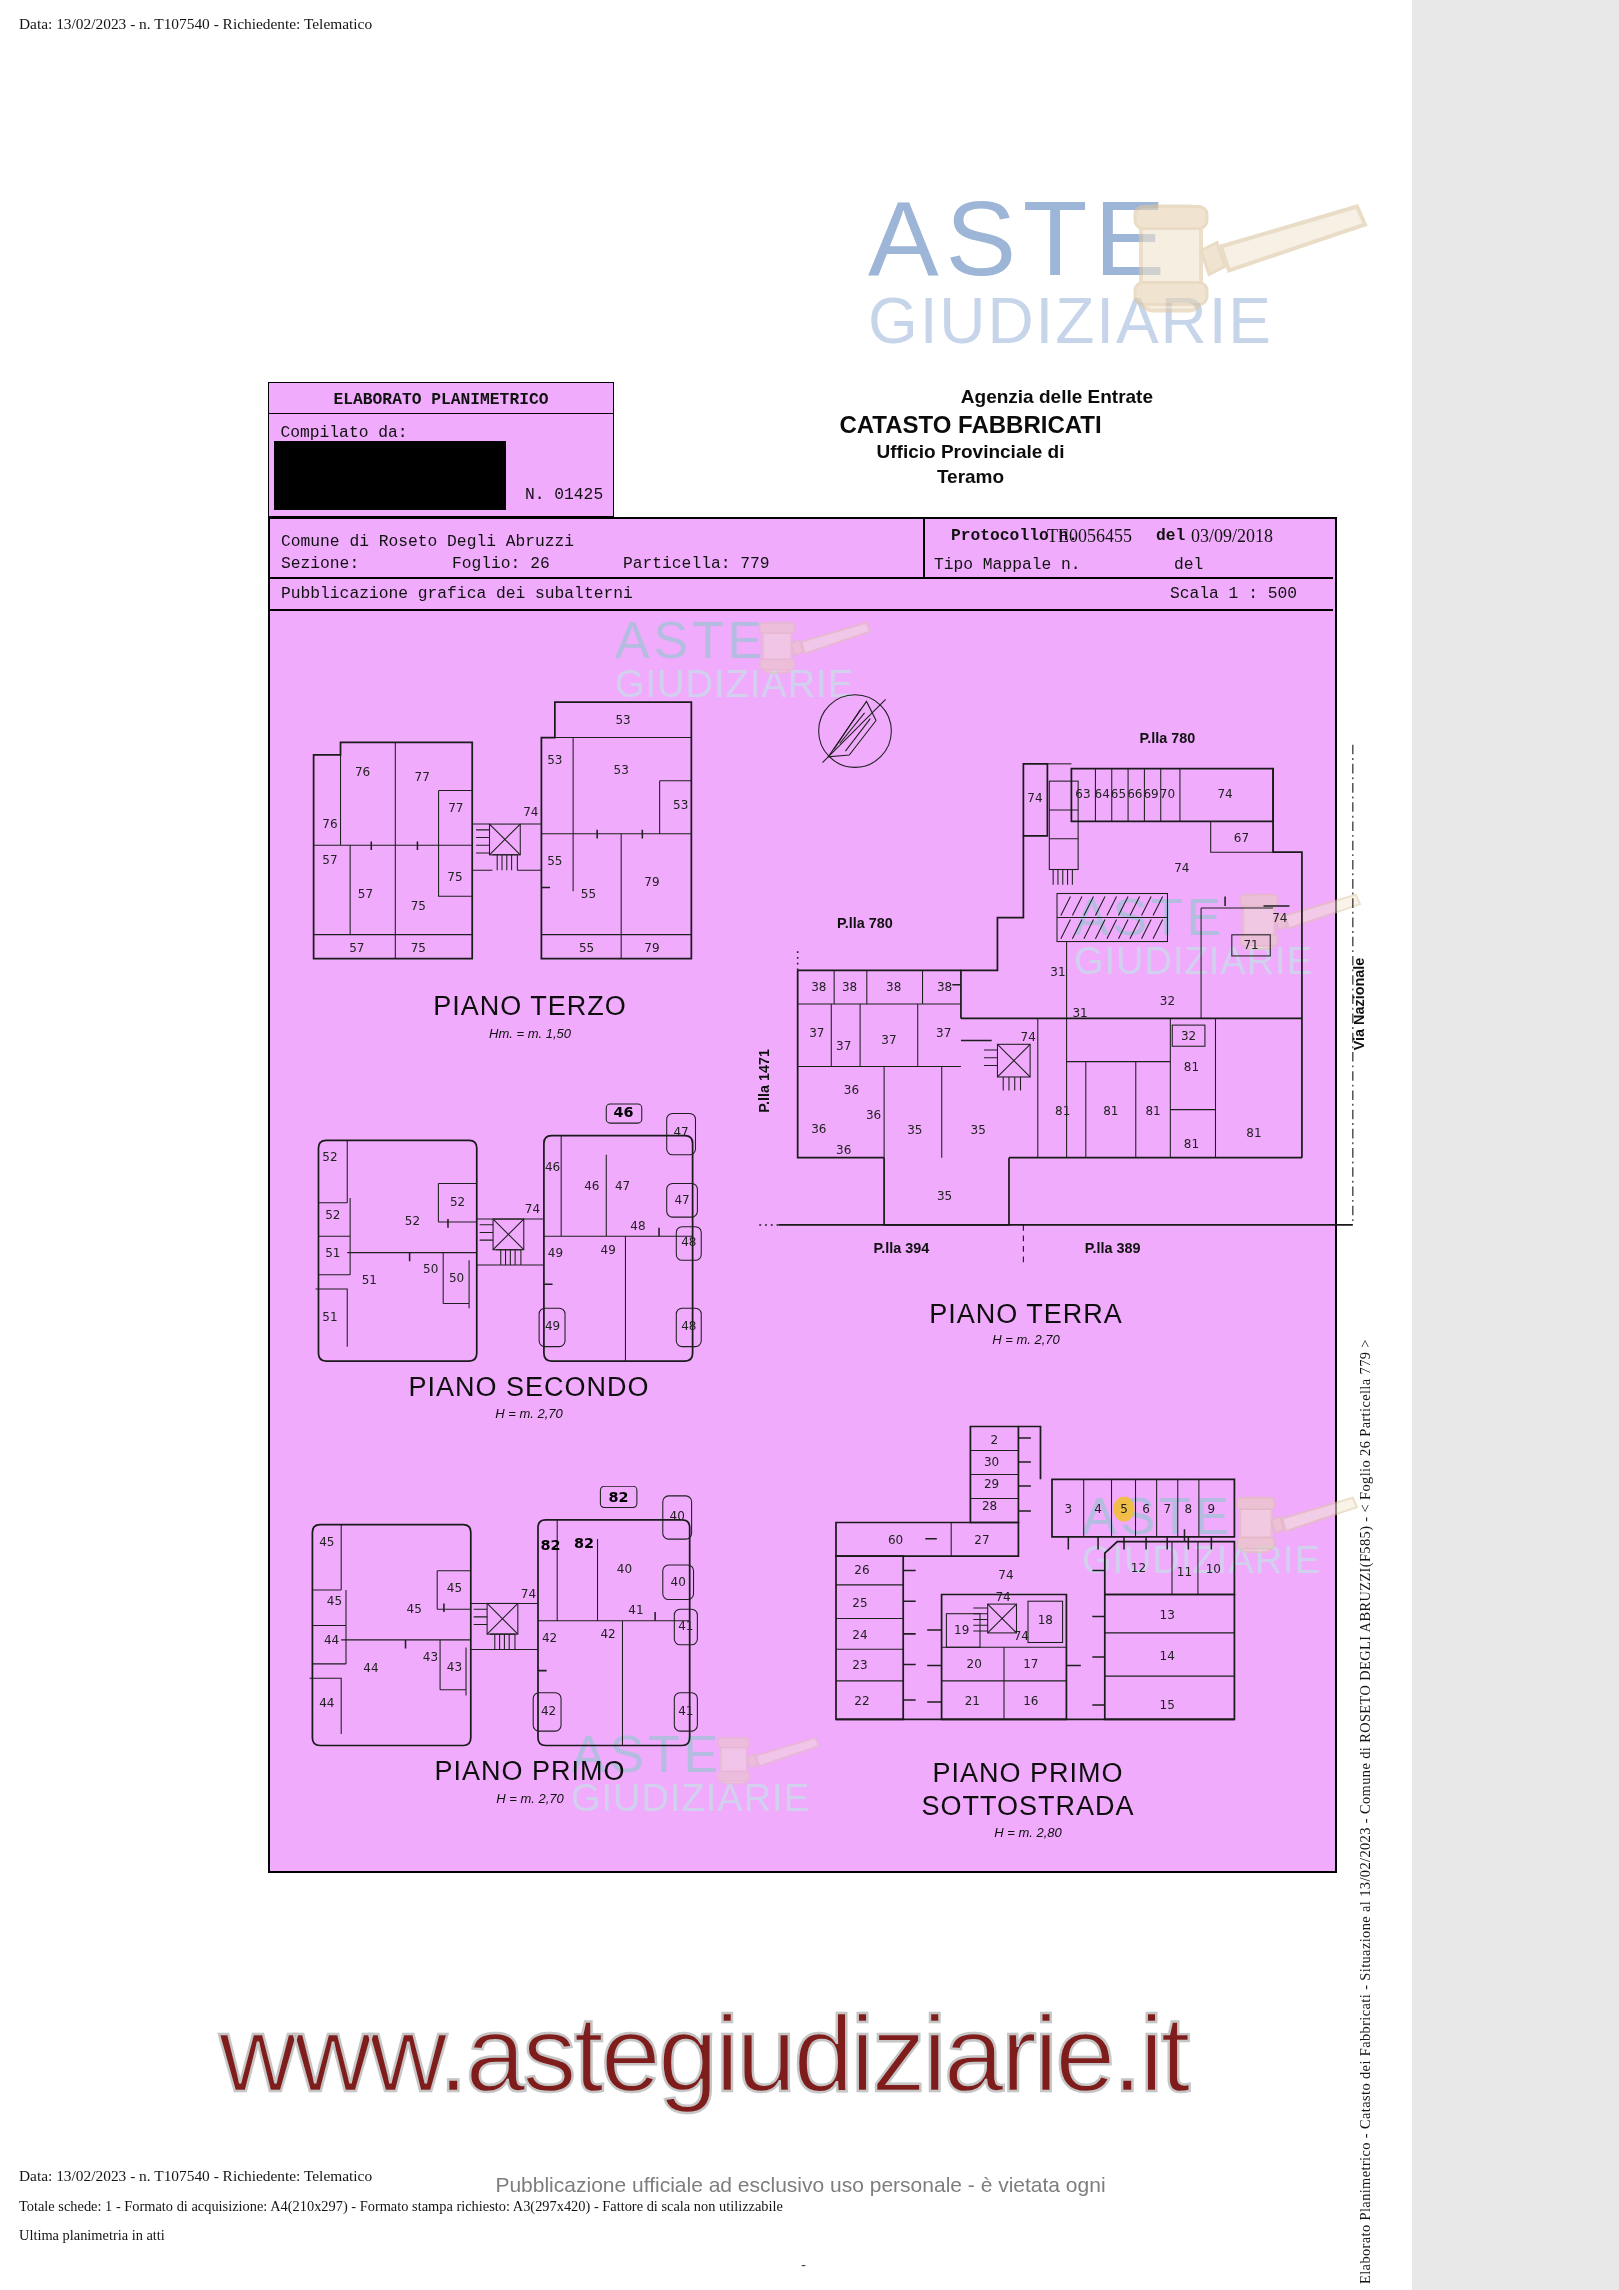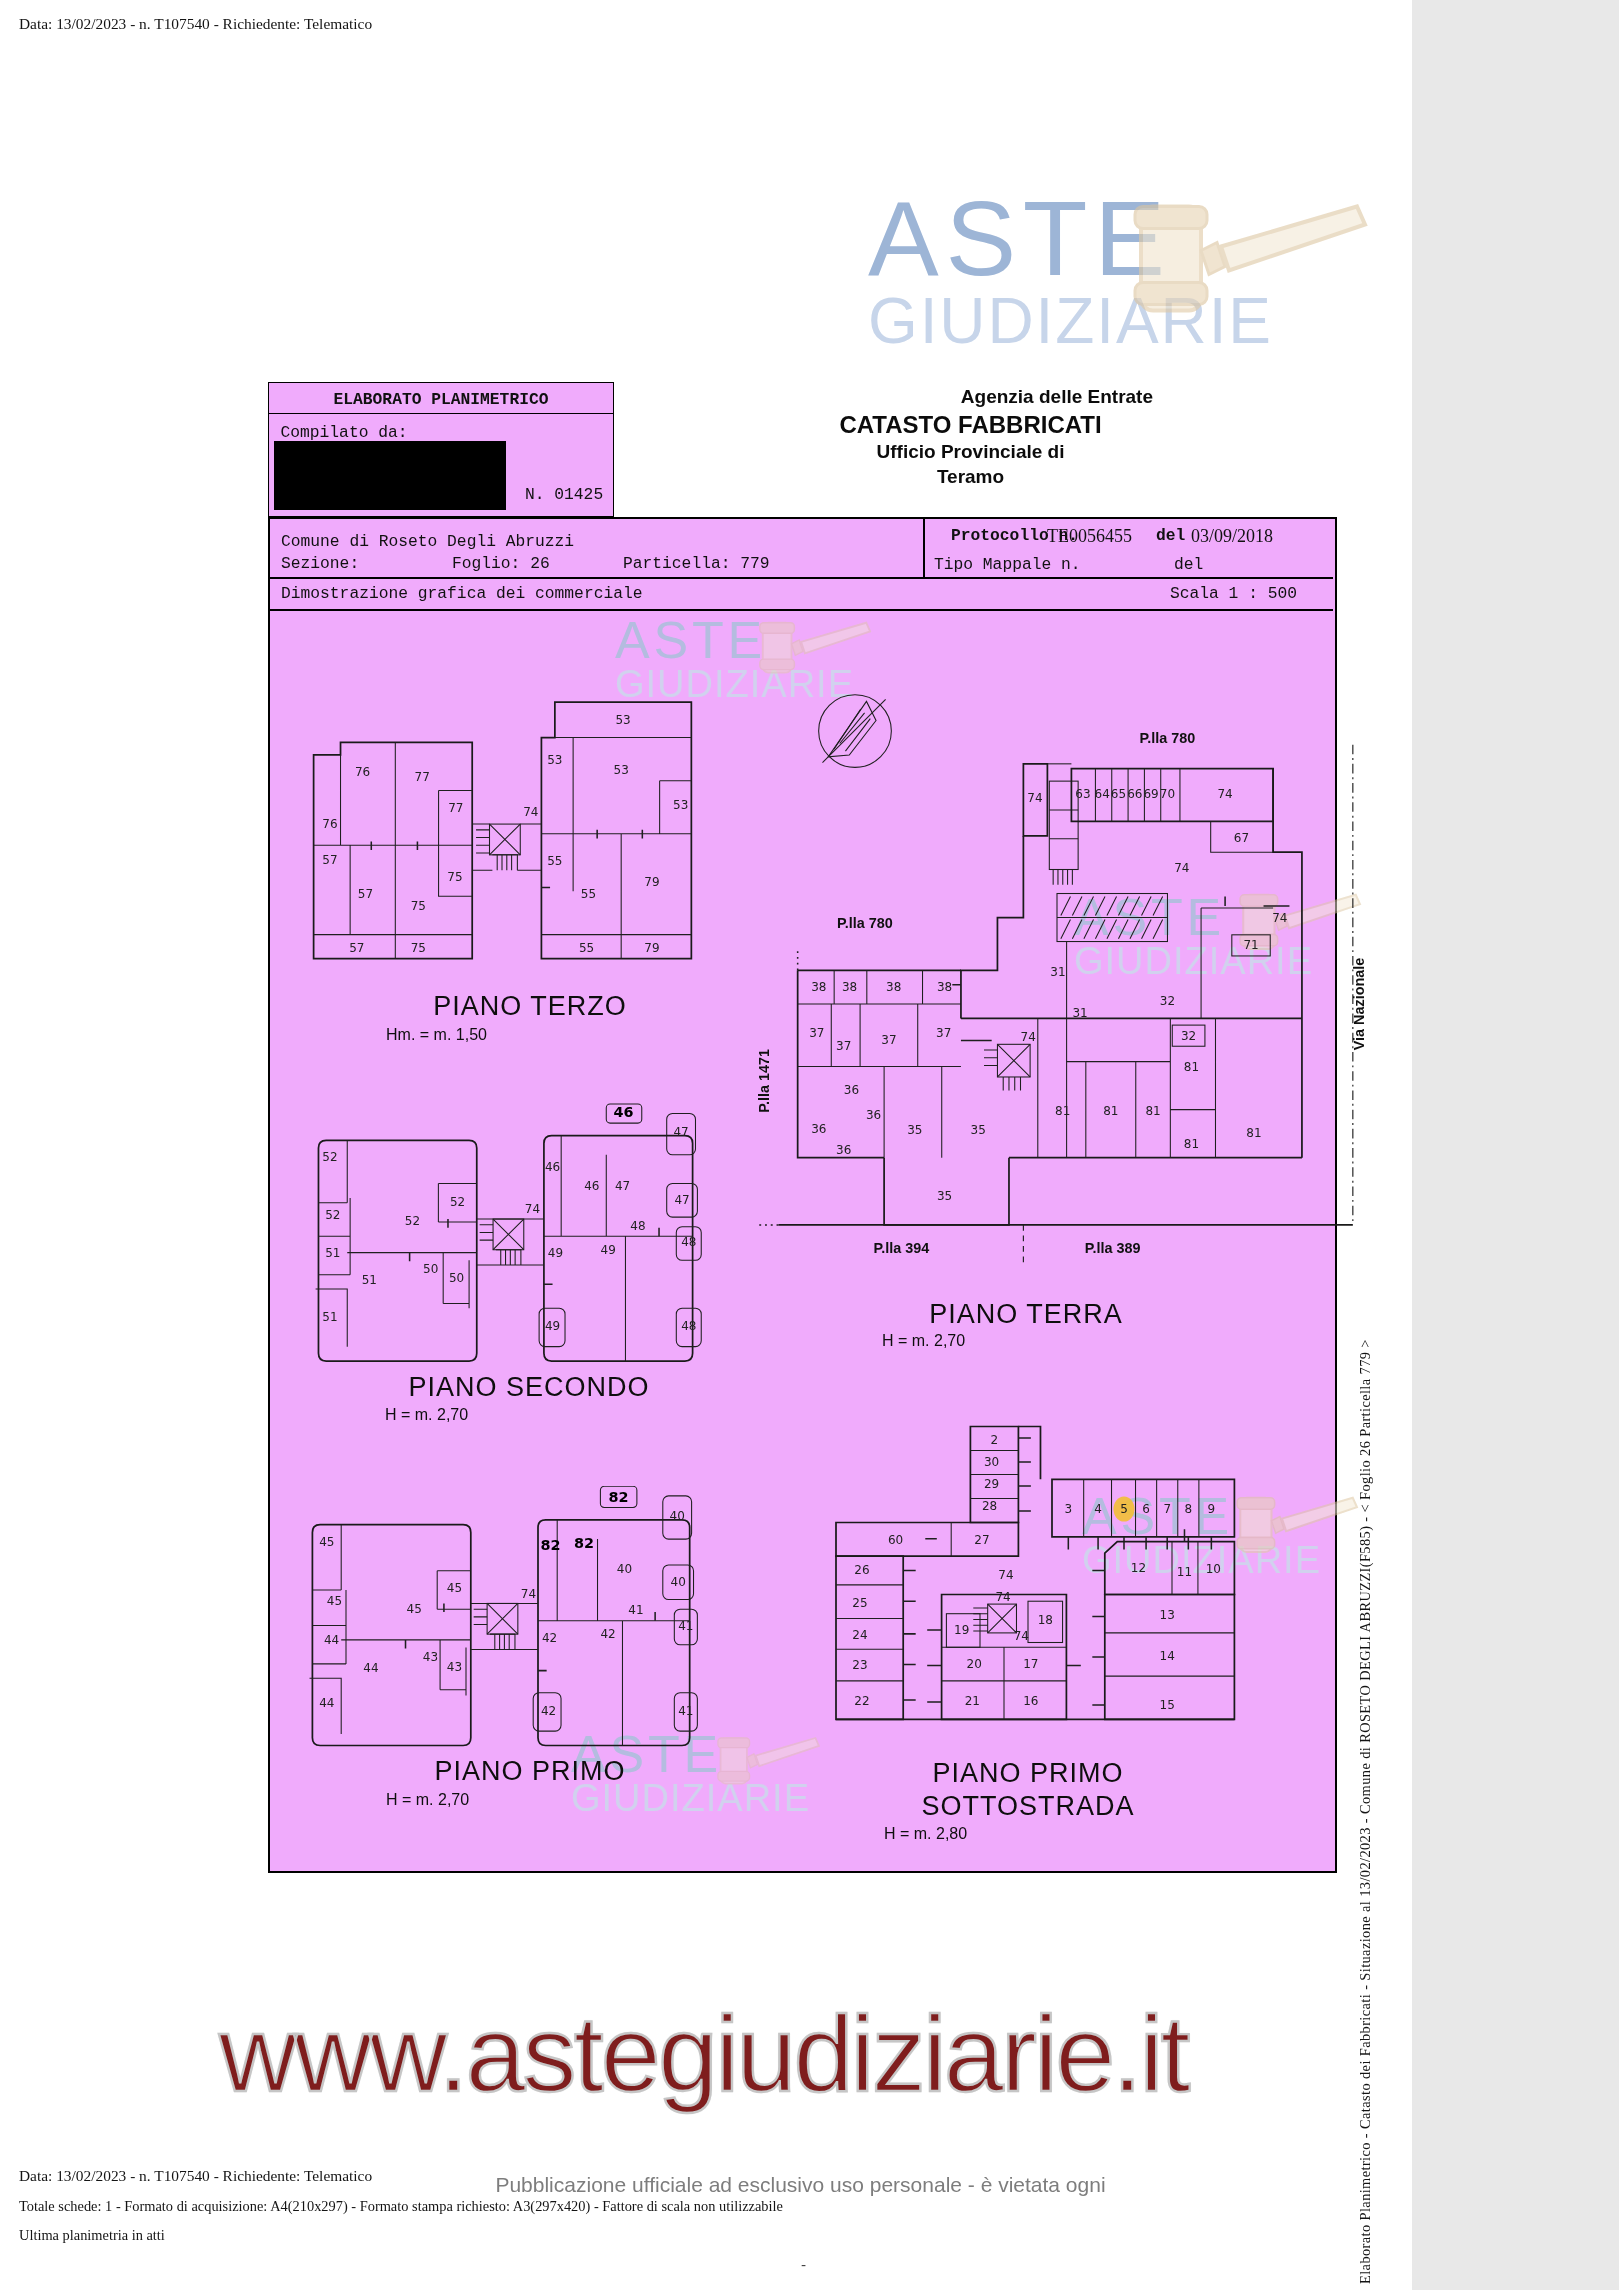--- a/index.html
+++ b/index.html
@@ -22,21 +22,21 @@
   .agency{text-align:center;font-weight:700;color:#0c0c0c;}
   .agency .a1{font-size:19px;text-align:right;}
   .agency .a2{font-size:24px;margin-top:2.9px;}
   .agency .a3{font-size:19px;margin-top:2px;}
   .agency .a4{font-size:19px;margin-top:2.9px;}
   .cellline{position:absolute;background:#000;}
   .t-mono{font-family:"Liberation Mono","DejaVu Sans Mono",monospace;font-size:16.3px;white-space:nowrap;}
   .t-serif{font-family:"Liberation Serif",serif;font-size:18px;white-space:nowrap;}
   
   .ptitle{font-size:27px;letter-spacing:1px;text-align:center;color:#0e0e0e;}
-  .psub{font-size:16px;color:#0e0e0e;}
+  .psub{font-size:13px;text-align:center;color:#0e0e0e;font-style:italic;}
   
   svg text.room{font-family:"DejaVu Sans",sans-serif;font-size:12.5px;fill:#222;text-anchor:middle;}
   svg text.room.bold{font-weight:700;font-size:15px;fill:#000;}
   svg text.parcel{font-family:"Liberation Sans",sans-serif;font-weight:600;font-size:15px;fill:#111;text-anchor:middle;}
   svg .w{stroke:#1a1a1a;stroke-width:1.8;fill:none;}
   svg .wi{stroke:#1f1f1f;stroke-width:1.1;fill:none;}
   svg .tick{stroke:#1f1f1f;stroke-width:1.6;fill:none;}
   svg .dashdot{stroke:#1f1f1f;stroke-width:1.2;fill:none;stroke-dasharray:10 4 2 4;}
   svg .dash{stroke:#1f1f1f;stroke-width:1.2;fill:none;stroke-dasharray:6 5;}
   svg .dots{stroke:#1f1f1f;stroke-width:1.6;fill:none;stroke-dasharray:2 4;}
@@ -91,21 +91,21 @@
   <div class="abs t-mono" style="left:452px;top:554px;">Foglio: 26</div>
   <div class="abs t-mono" style="left:623px;top:554px;">Particella: 779</div>
 
   <div class="abs t-mono" style="left:951px;top:526px;font-weight:700;">Protocollo n.</div>
   <div class="abs t-serif" style="left:1047px;top:526px;">TE0056455</div>
   <div class="abs t-mono" style="left:1156px;top:526px;font-weight:700;">del</div>
   <div class="abs t-serif" style="left:1191px;top:526px;">03/09/2018</div>
   <div class="abs t-mono" style="left:934px;top:555px;">Tipo Mappale n.</div>
   <div class="abs t-mono" style="left:1174px;top:555px;">del</div>
 
-  <div class="abs t-mono" style="left:281px;top:584px;">Dimostrazione grafica dei commerciale</div>
+  <div class="abs t-mono" style="left:281px;top:584px;">Pubblicazione grafica dei subalterni</div>
   <div class="abs t-mono" style="left:1170px;top:584px;">Scala 1 : 500</div>
 
   <div class="abs wm" style="left:615px;top:615px;">
     <div class="l1">ASTE</div>
     <div class="l2">GIUDIZIARIE</div>
     <span class="abs gavel" style="left:142px;top:0px;opacity:.55;"><svg width="115" height="71" viewBox="0 0 120 74">
           <rect x="6" y="8" width="30" height="52" rx="6" fill="#f1e4cd" stroke="#e0c9a4" stroke-width="2"></rect>
           <rect x="3" y="8" width="36" height="11" rx="4" fill="#e7d3b2" stroke="#dcc49e" stroke-width="1.5"></rect>
           <rect x="3" y="46" width="36" height="11" rx="4" fill="#e7d3b2" stroke="#dcc49e" stroke-width="1.5"></rect>
           <path d="M36,30 L44,26 L48,38 L40,42 Z" fill="#e7d3b2" stroke="#dcc49e" stroke-width="1.5"></path>

